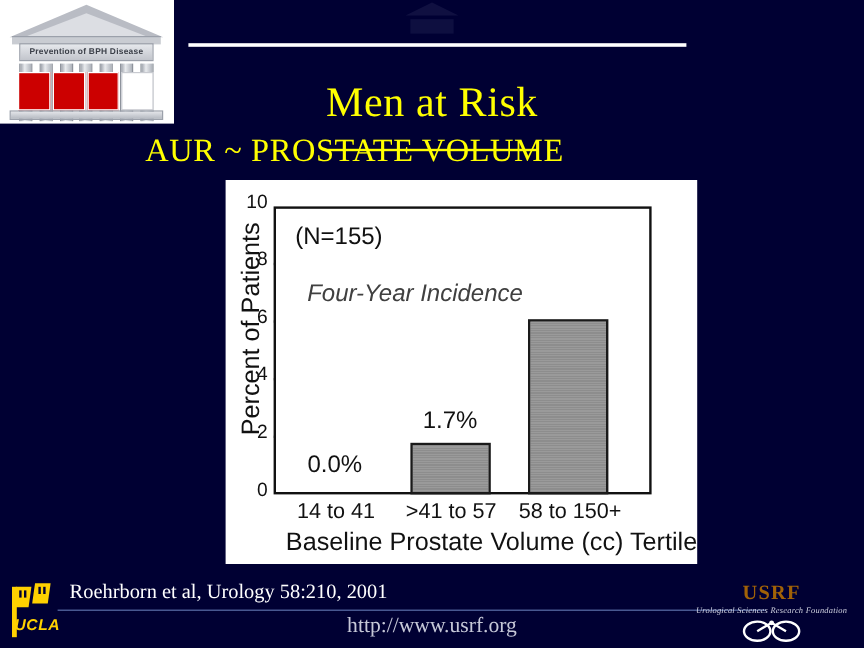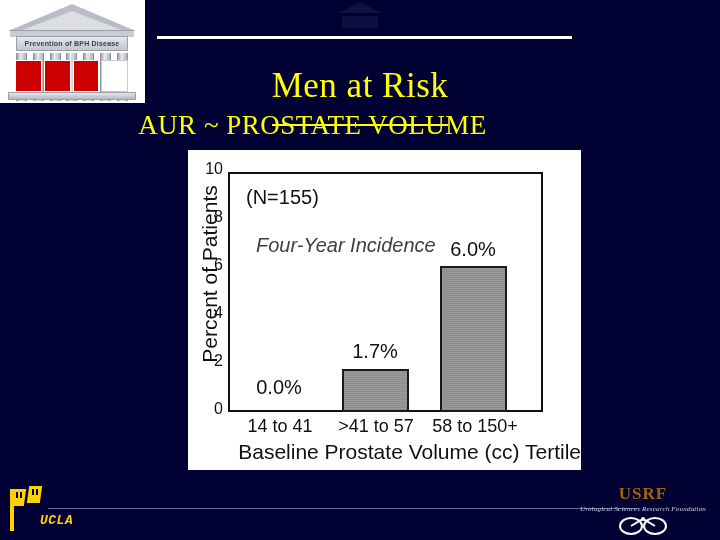--- a/index.html
+++ b/index.html
@@ -148,21 +148,20 @@
   }
   #title-sub {
     position: absolute;
     left: 0; top: 110px;
     width: 591px;
     text-align: center;
     color: #ffff00;
     font-size: 27px;
     font-family: "Liberation Serif", serif;
     letter-spacing: 0.5px;
-    margin-left: 17px;
   }
 
   
   #chart-panel {
     position: absolute;
     left: 188px; top: 150px;
     width: 393px; height: 320px;
     background: #ffffff;
     overflow: hidden;
     font-family: "Liberation Sans", sans-serif;
@@ -286,27 +285,26 @@
   #ucla-logo .flag {
     position: absolute;
     background: #ffd100;
   }
   #ucla-logo .f1 { left: 4px;  top: 4px;  width: 13px; height: 17px; transform: skewX(-8deg); }
   #ucla-logo .f2 { left: 20px; top: 1px;  width: 13px; height: 17px; transform: skewX(-8deg); }
   #ucla-logo .pole { left: 2px; top: 4px; width: 4px; height: 42px; }
   #ucla-logo .ucla-text {
     position: absolute;
     left: 4px; top: 28px;
-    font-family: Liberation Mono, monospace;
+    font-family: Liberation Sans, sans-serif;
     font-size: 13px;
     font-weight: bold;
     font-style: italic;
     color: #ffd100;
     letter-spacing: 0.5px;
-    margin-left: 28px;
   }
   #ucla-logo .slit {
     position: absolute;
     width: 2px; height: 6px;
     background: #000033;
   }
 
   
   #usrf-logo {
     position: absolute;
@@ -394,30 +392,31 @@
     <div id="plot-box"></div>
 
     <div id="note-n">(N=155)</div>
     <div id="note-incidence">Four-Year Incidence</div>
 
     <div class="bar" style="left:154px; top:219px; width:67px; height:43px;"></div>
     <div class="bar" style="left:252px; top:116px; width:67px; height:146px;"></div>
 
     <div class="bar-value" style="left:46px;  top:226px; width:90px;">0.0%</div>
     <div class="bar-value" style="left:142px; top:190px; width:90px;">1.7%</div>
-    <div class="bar-value" style="left:240px; top:88px;  width:90px;">6.0%</div>
 
     <div class="xtick-label" style="left:42px;  width:100px;">14 to 41</div>
     <div class="xtick-label" style="left:137px; width:102px;">&gt;41 to 57</div>
     <div class="xtick-label" style="left:236px; width:102px;">58 to 150+</div>
 
     <div id="xlabel">Baseline Prostate Volume (cc) Tertile</div>
   </div>
 
   <div id="footer-rule"></div>
+  <div id="citation">Roehrborn et al, Urology 58:210, 2001</div>
+  <div id="site-url">http://www.usrf.org</div>
 
   <div id="ucla-logo">
     <div class="flag pole"></div>
     <div class="flag f1"></div>
     <div class="flag f2"></div>
     <div class="slit" style="left:8px;  top:7px;"></div>
     <div class="slit" style="left:12px; top:7px;"></div>
     <div class="slit" style="left:24px; top:4px;"></div>
     <div class="slit" style="left:28px; top:4px;"></div>
     <div class="ucla-text">UCLA</div>

